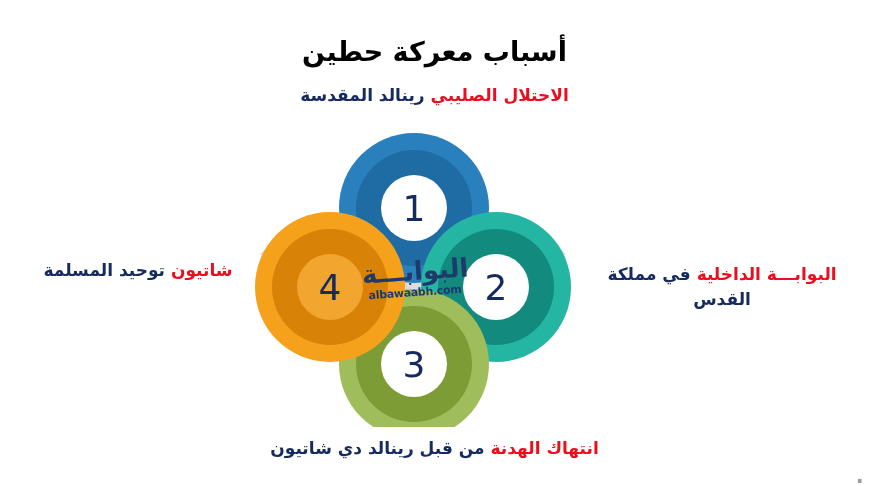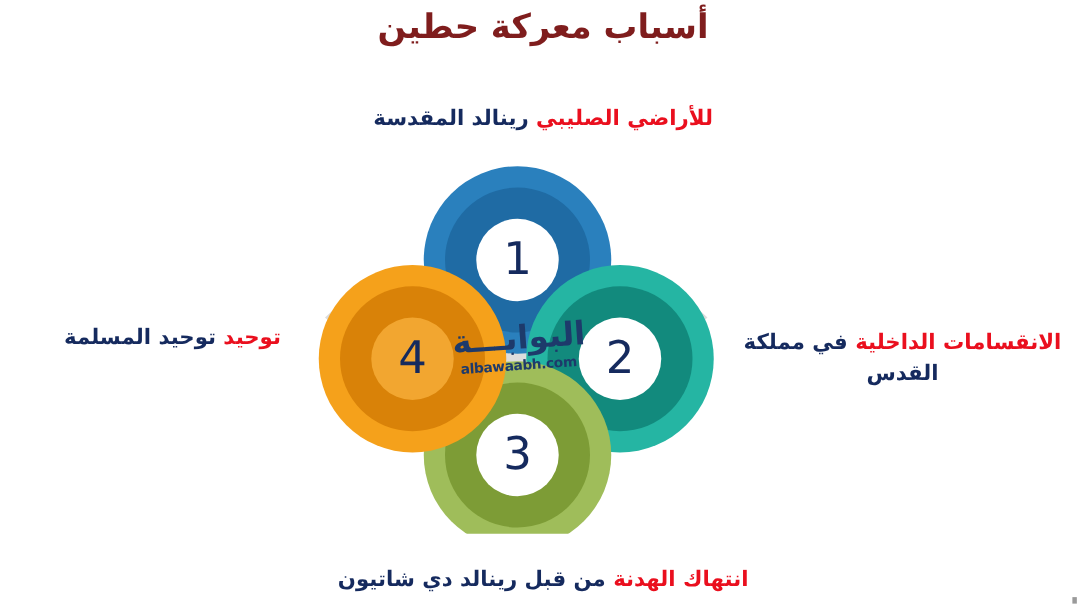--- a/index.html
+++ b/index.html
@@ -48,21 +48,21 @@
     width: 869px;
     text-align: center;
   }
   #callout-right {
     top: 262px;
     left: 586px;
     width: 272px;
     text-align: center;
   }
   #callout-bottom {
-    top: 452px;
+    top: 436px;
     left: 0;
     width: 869px;
     text-align: center;
   }
   #callout-left {
     top: 258px;
     left: 14px;
     width: 248px;
     text-align: center;
   }
@@ -122,36 +122,36 @@
     height: 8px;
     font-size: 9px;
     color: #9a9a9a;
     line-height: 8px;
     overflow: hidden;
   }
 </style>
 </head>
 <body style="background: rgb(255, 255, 255);">
 
-<div id="page-title" style="color: #7f1d1d;">أسباب معركة حطين</div>
+<div id="page-title" style="color: #000000; margin-top: 30px;">أسباب معركة حطين</div>
 
 <div class="callout" id="callout-top">
-  <span class="hl" style="color: rgb(234, 15, 30);">للأراضي الصليبي</span><span> رينالد المقدسة</span>
+  <span class="hl" style="color: rgb(234, 15, 30);">الاحتلال الصليبي</span><span> رينالد المقدسة</span>
 </div>
 
 <div class="callout" id="callout-right">
-  <span class="hl" style="color: rgb(234, 15, 30);">الانقسامات الداخلية</span><span> في مملكة القدس</span>
+  <span class="hl" style="color: rgb(234, 15, 30);">البوابـــة الداخلية</span><span> في مملكة القدس</span>
 </div>
 
 <div class="callout" id="callout-bottom">
   <span class="hl" style="color: rgb(234, 15, 30);">انتهاك الهدنة</span><span> من قبل رينالد دي شاتيون</span>
 </div>
 
 <div class="callout" id="callout-left">
-  <span class="hl" style="color: rgb(234, 15, 30);">توحيد</span><span> توحيد المسلمة</span>
+  <span class="hl" style="color: rgb(234, 15, 30);">شاتيون</span><span> توحيد المسلمة</span>
 </div>
 
 <div id="diagram">
   <svg width="330" height="295" viewBox="0 0 330 295" xmlns="http://www.w3.org/2000/svg">
 
     <path id="star-shape" d="M 165 48
              C 200 48, 232 74, 236 110
              C 262 96, 296 100, 318 122
              C 296 144, 262 148, 236 134
              C 232 170, 200 196, 165 196

